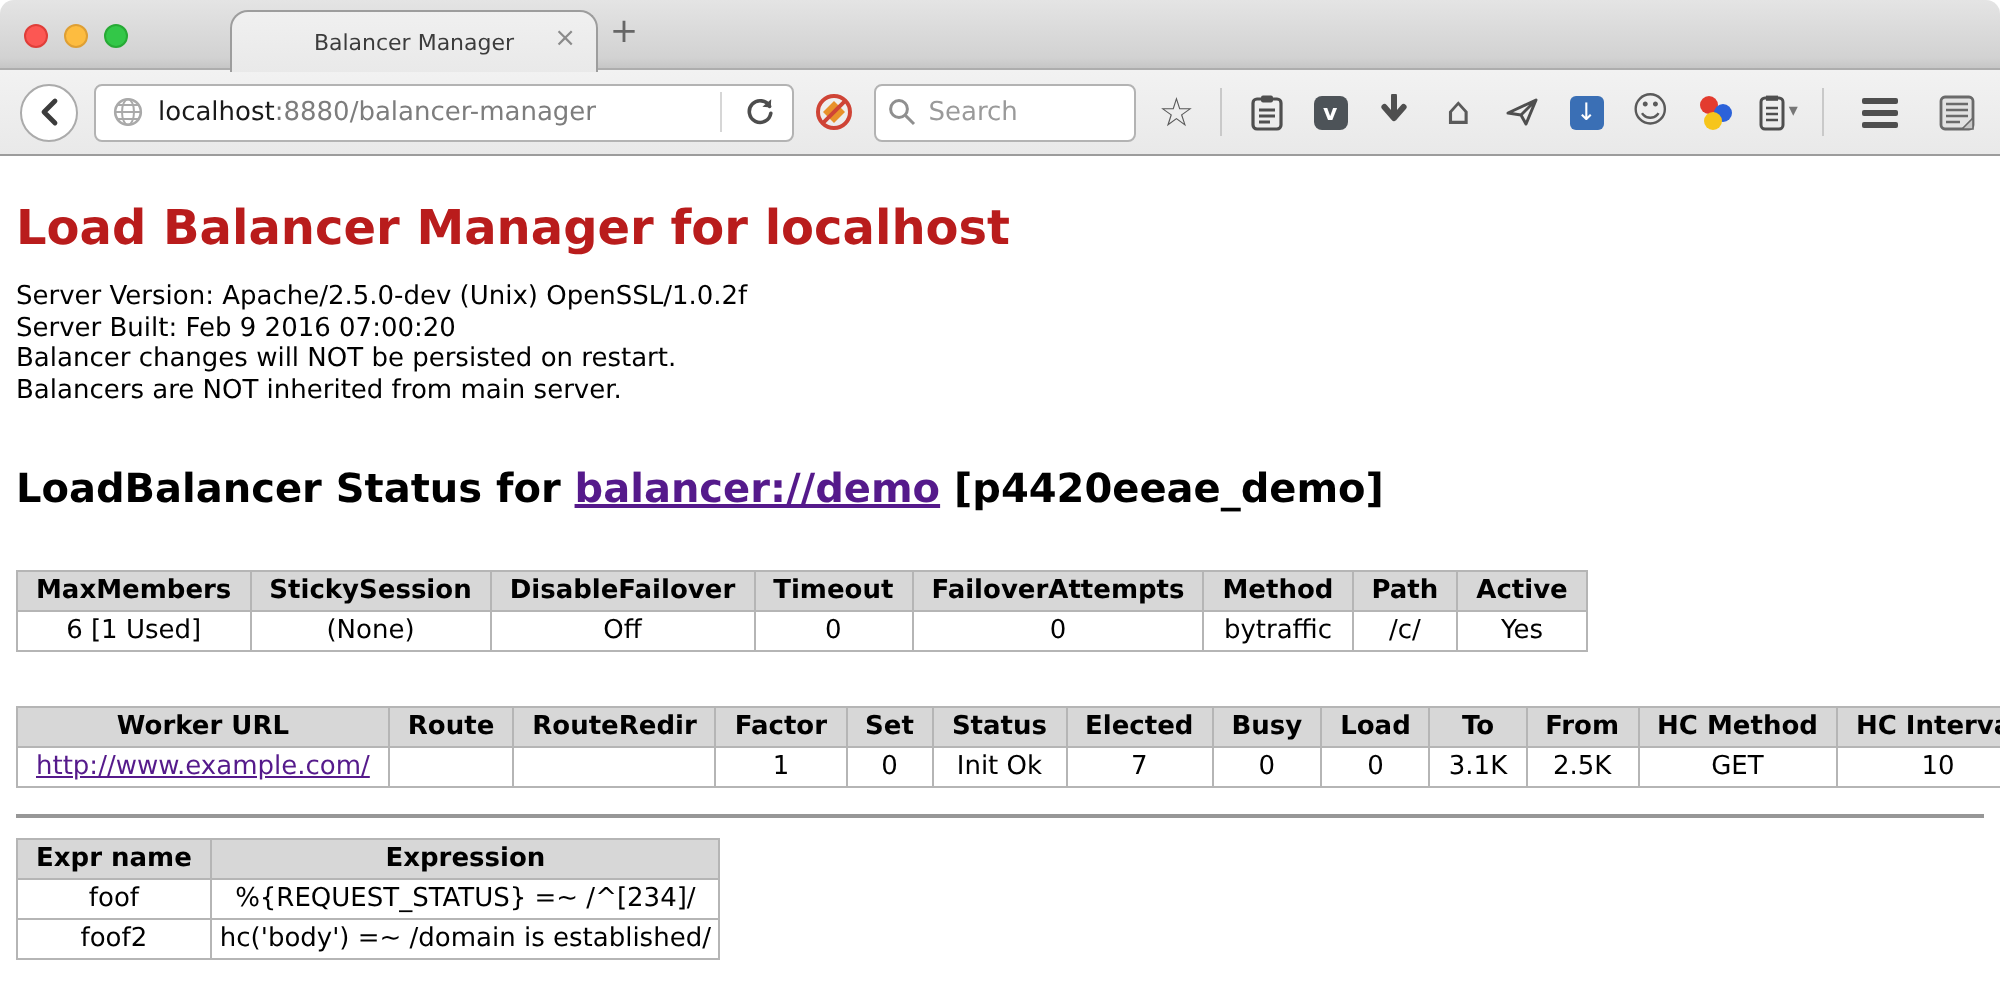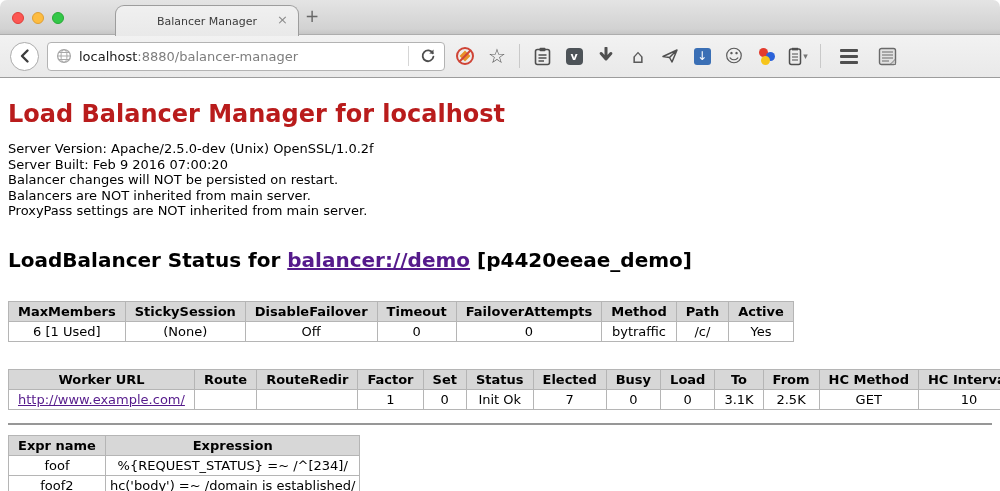--- a/index.html
+++ b/index.html
@@ -135,20 +135,27 @@
     </div>
 
     <div class="tbicon">
       <svg width="20" height="20" viewBox="0 0 20 20">
         <polygon points="10,4.5 15.5,10 10,15.5 4.5,10" fill="#e8912a"></polygon>
         <circle cx="10" cy="10" r="8" stroke="#cf4436" stroke-width="2" fill="none"></circle>
         <line x1="4.3" y1="15.7" x2="15.7" y2="4.3" stroke="#cf4436" stroke-width="2"></line>
       </svg>
     </div>
 
+    <div class="searchwrap">
+      <svg class="mag" width="16" height="16" viewBox="0 0 16 16">
+        <circle cx="6.5" cy="6.5" r="4.2" stroke="#8f8f8f" stroke-width="1.5" fill="none"></circle>
+        <line x1="9.8" y1="9.8" x2="14" y2="14" stroke="#8f8f8f" stroke-width="1.5"></line>
+      </svg>
+      <input type="text" placeholder="Search" style="">
+    </div>
 
     <div class="tbicon">
       <span class="glyph star">☆</span>
     </div>
     <div class="tbsep"></div>
 
     <div class="tbicon">
       <svg width="17" height="19" viewBox="0 0 17 19">
         <rect x="1.5" y="2.5" width="14" height="15" rx="2" stroke="#4f4f4f" stroke-width="1.6" fill="none"></rect>
         <rect x="5.5" y="0.8" width="6" height="3.4" rx="1" fill="#4f4f4f"></rect>
@@ -225,21 +232,20 @@
   </div>
 
   <div class="content">
     <h1 class="pagetitle">Load Balancer Manager for localhost</h1>
 
     <div class="info">
       <div>Server Version: Apache/2.5.0-dev (Unix) OpenSSL/1.0.2f</div>
       <div>Server Built: Feb 9 2016 07:00:20</div>
       <div>Balancer changes will NOT be persisted on restart.</div>
       <div>Balancers are NOT inherited from main server.</div>
-      <div>ProxyPass settings are NOT inherited from main server.</div>
     </div>
 
     <h3 class="status"><span>LoadBalancer Status for </span><a href="#">balancer://demo</a><span> [p4420eeae_demo]</span></h3>
 
     <table class="balancer-table">
       <tbody>
           <tr>
         <th>MaxMembers</th>
         <th>StickySession</th>
         <th>DisableFailover</th>

